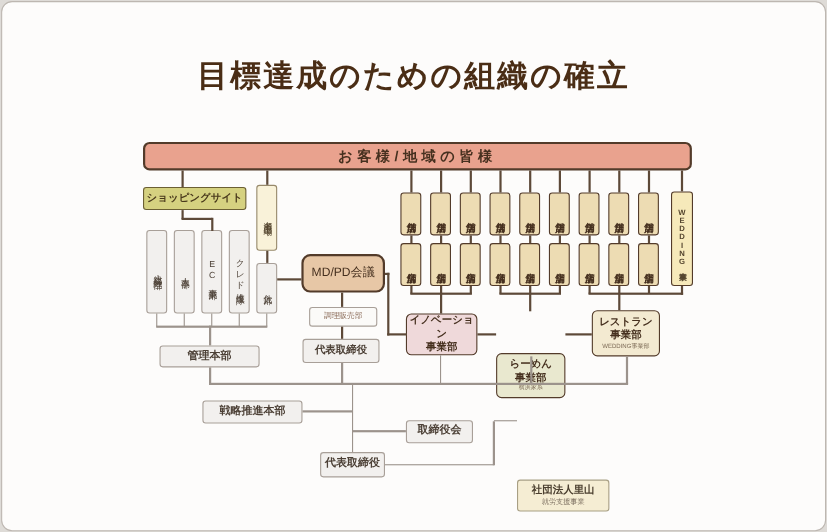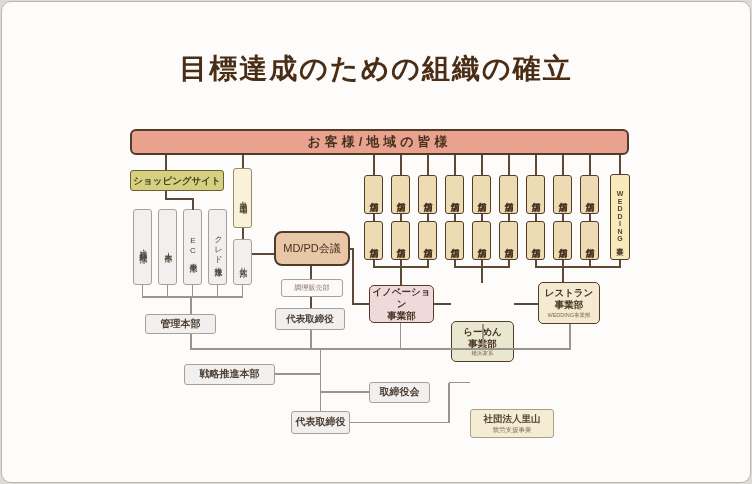--- a/index.html
+++ b/index.html
@@ -57,21 +57,21 @@
   .division{
     border:1.5px solid var(--border-dark);border-radius:5px;
     font-size:9.5px;font-weight:bold;flex-direction:column;
   }
   .division .sub{font-size:5.5px;font-weight:normal;color:#7c6a55;margin-top:1px;}
   .innov{background:var(--innovation-box);}
   .ramen{background:var(--ramen-box);}
   .rest{background:var(--restaurant-box);}
   .two{flex-direction:column;}
   .two .sub{font-size:6.5px;font-weight:normal;color:#7c6f60;margin-top:1px;}
-  .assoc{background:var(--association-box);border:1px solid #a89f84;border-radius:3px;color:#4c4030;}
+  .assoc{background:var(--association-box);border:1px solid #a89f84;border-radius:3px;color:#4c4030;margin-top:27px;}
   .ln{position:absolute;}
 </style>
 </head>
 <body>
 
 <div id="card">
   <h1 id="title">目標達成のための組織の確立</h1>
 
   <div class="bx bar" style="left:128px;top:127px;width:499px;height:26px;">お客様/地域の皆様</div>
 
@@ -90,21 +90,21 @@
     <span class="vt">クレド推進隊</span>
     </div>
 
   <div class="bx factory" style="left:231px;top:166px;width:19px;height:60px;">
     <span class="vt">名瀬里山工場</span>
     </div>
   <div class="bx neutral dept" style="left:231px;top:237px;width:19px;height:46px;">
     <span class="vt">仕入部</span>
     </div>
 
-  <div class="bx neutral hq" style="left:143px;top:312px;width:71px;height:20px;">管理本部</div>
+  <div class="bx neutral hq" style="left:143px;top:312px;width:91px;height:20px;">管理本部</div>
 
   <div class="bx mdpd" style="left:272px;top:229px;width:76px;height:35px;">MD/PD会議</div>
   <div class="bx neutral tiny" style="left:279px;top:277px;width:62px;height:18px;background:#fbfaf8;">調理販売部</div>
   <div class="bx neutral hq" style="left:273px;top:306px;width:70px;height:22px;font-size:9.5px;">代表取締役</div>
 
   <div id="stores">
       <div class="bx store" style="left: 362px; top: 173px; width: 19px; height: 39px;">
         <span class="vt" style="letter-spacing: 0px;">店舗</span>
       </div>
       <div class="bx store" style="left: 362px; top: 219px; width: 19px; height: 39px;">

